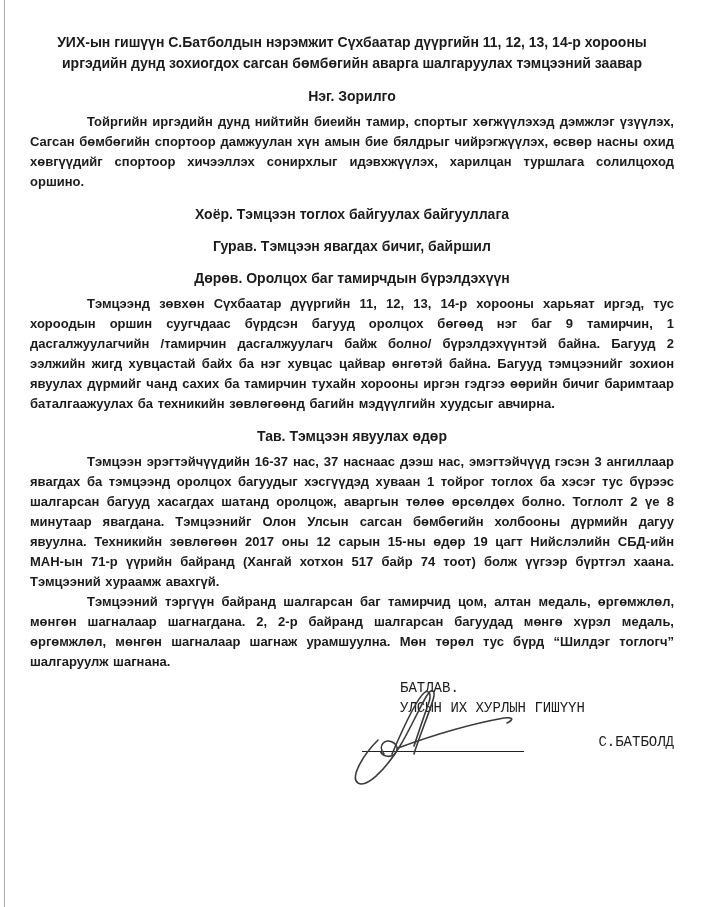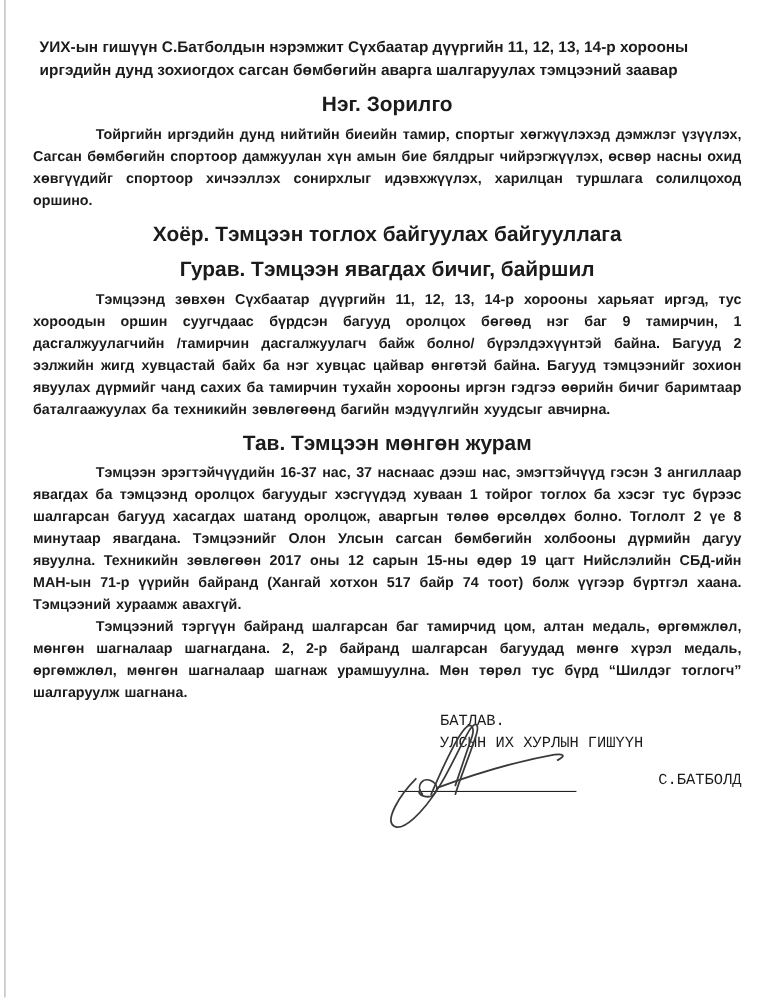--- a/index.html
+++ b/index.html
@@ -20,25 +20,25 @@
     background: #ababab;
   }
   .content {
     padding: 32px 27px 0 30px;
     box-sizing: border-box;
   }
   .title {
     font-size: 14px;
     font-weight: bold;
     line-height: 21px;
-    text-align: left;
+    text-align: center;
     margin: 0 6px;
   }
   .heading {
-    font-size: 19px;
+    font-size: 14px;
     font-weight: bold;
     line-height: 20px;
     text-align: center;
     margin: 12px 0 6px 0;
   }
   .para {
     font-size: 13px;
     line-height: 20px;
     text-align: justify;
     text-indent: 57px;
@@ -86,23 +86,24 @@
 
     <div class="title">УИХ-ын гишүүн С.Батболдын нэрэмжит Сүхбаатар дүүргийн 11, 12, 13, 14-р хорооны иргэдийн дунд зохиогдох сагсан бөмбөгийн аварга шалгаруулах тэмцээний заавар</div>
 
     <div class="heading">Нэг. Зорилго</div>
     <p class="para">Тойргийн иргэдийн дунд нийтийн биеийн тамир, спортыг хөгжүүлэхэд дэмжлэг үзүүлэх, Сагсан бөмбөгийн спортоор дамжуулан хүн амын бие бялдрыг чийрэгжүүлэх, өсвөр насны охид хөвгүүдийг спортоор хичээллэх сонирхлыг идэвхжүүлэх, харилцан туршлага солилцоход оршино.</p>
 
     <div class="heading">Хоёр. Тэмцээн тоглох байгуулах байгууллага</div>
 
     <div class="heading">Гурав. Тэмцээн явагдах бичиг, байршил</div>
 
+    <div class="heading">Дөрөв. Оролцох баг тамирчдын бүрэлдэхүүн</div>
     <p class="para">Тэмцээнд зөвхөн Сүхбаатар дүүргийн 11, 12, 13, 14-р хорооны харьяат иргэд, тус хороодын оршин суугчдаас бүрдсэн багууд оролцох бөгөөд нэг баг 9 тамирчин, 1 дасгалжуулагчийн /тамирчин дасгалжуулагч байж болно/ бүрэлдэхүүнтэй байна. Багууд 2 ээлжийн жигд хувцастай байх ба нэг хувцас цайвар өнгөтэй байна. Багууд тэмцээнийг зохион явуулах дүрмийг чанд сахих ба тамирчин тухайн хорооны иргэн гэдгээ өөрийн бичиг баримтаар баталгаажуулах ба техникийн зөвлөгөөнд багийн мэдүүлгийн хуудсыг авчирна.</p>
 
-    <div class="heading">Тав. Тэмцээн мөнгөн журам</div>
+    <div class="heading">Тав. Тэмцээн явуулах өдөр</div>
     <p class="para">Тэмцээн эрэгтэйчүүдийн 16-37 нас, 37 наснаас дээш нас, эмэгтэйчүүд гэсэн 3 ангиллаар явагдах ба тэмцээнд оролцох багуудыг хэсгүүдэд хуваан 1 тойрог тоглох ба хэсэг тус бүрээс шалгарсан багууд хасагдах шатанд оролцож, аваргын төлөө өрсөлдөх болно. Тоглолт 2 үе 8 минутаар явагдана. Тэмцээнийг Олон Улсын сагсан бөмбөгийн холбооны дүрмийн дагуу явуулна. Техникийн зөвлөгөөн 2017 оны 12 сарын 15-ны өдөр 19 цагт Нийслэлийн СБД-ийн МАН-ын 71-р үүрийн байранд (Хангай хотхон 517 байр 74 тоот) болж үүгээр бүртгэл хаана. Тэмцээний хураамж авахгүй.</p>
 
     <p class="para">Тэмцээний тэргүүн байранд шалгарсан баг тамирчид цом, алтан медаль, өргөмжлөл, мөнгөн шагналаар шагнагдана. 2, 2-р байранд шалгарсан багуудад мөнгө хүрэл медаль, өргөмжлөл, мөнгөн шагналаар шагнаж урамшуулна. Мөн төрөл тус бүрд “Шилдэг тоглогч” шалгаруулж шагнана.</p>
 
     <div class="sig-block">
       <div class="sig-row">БАТЛАВ.</div>
       <div class="sig-row">УЛСЫН ИХ ХУРЛЫН ГИШҮҮН</div>
       <div class="sig-line-row">
         <span class="sig-line"></span>
         <span class="sig-name">С.БАТБОЛД</span>

